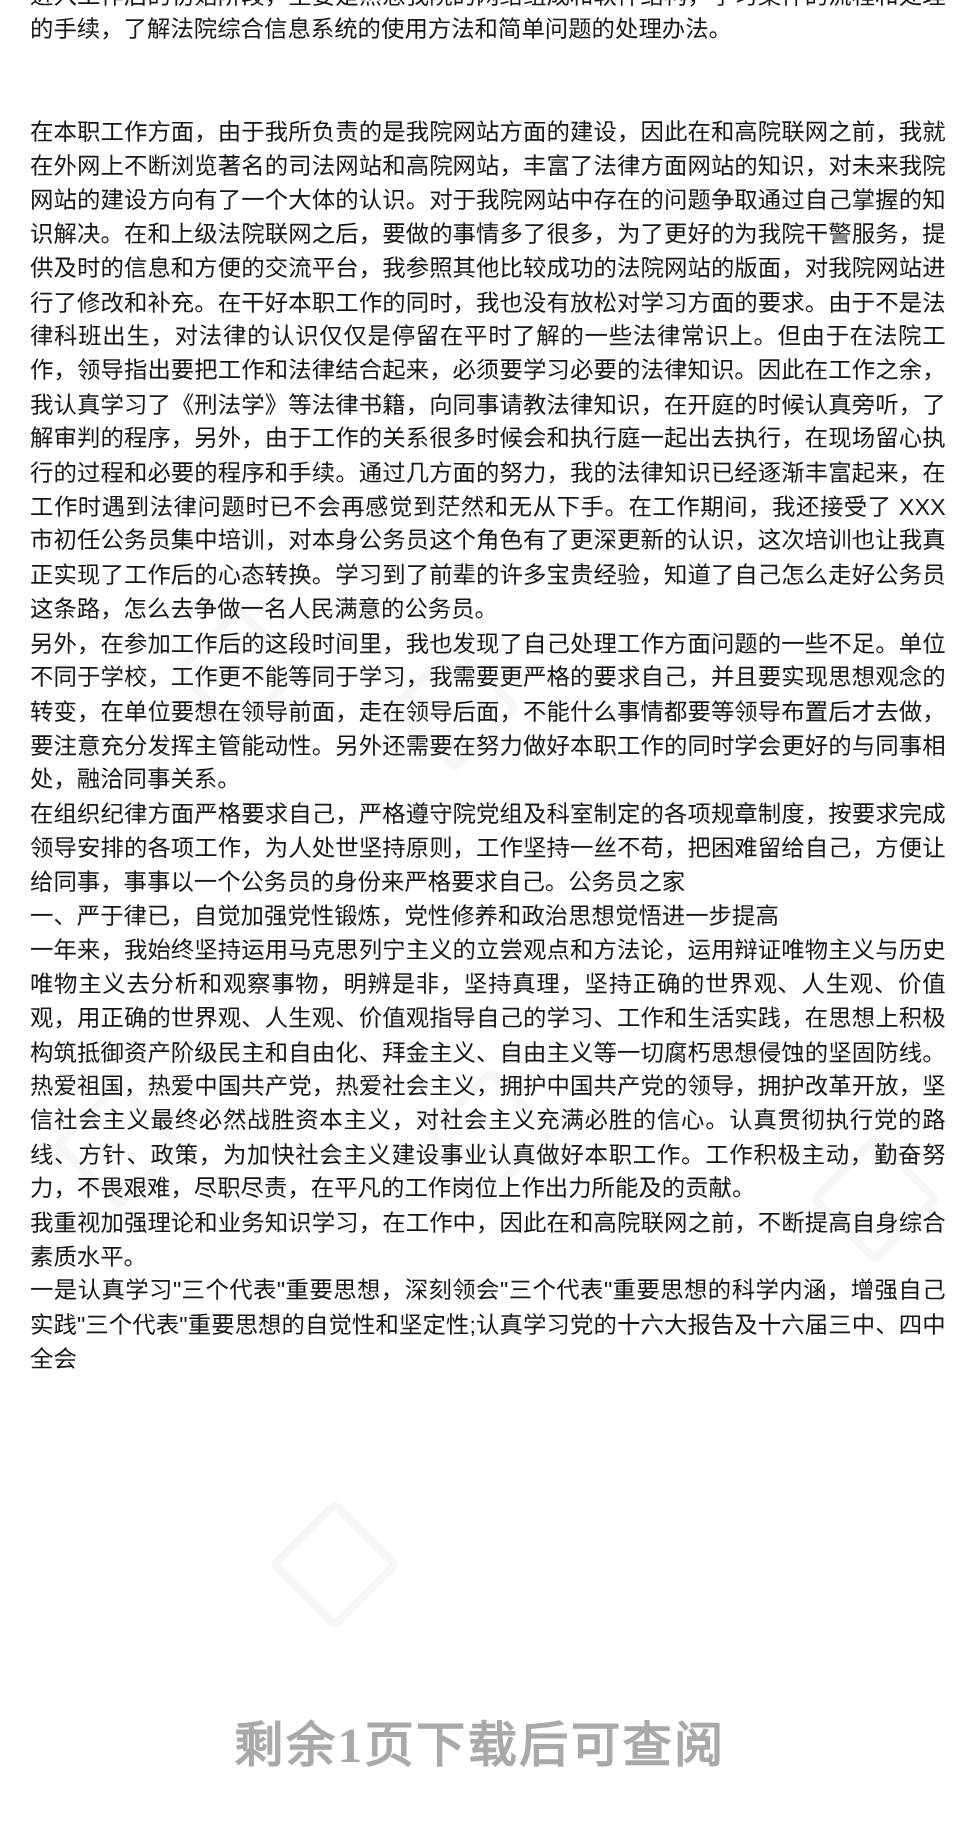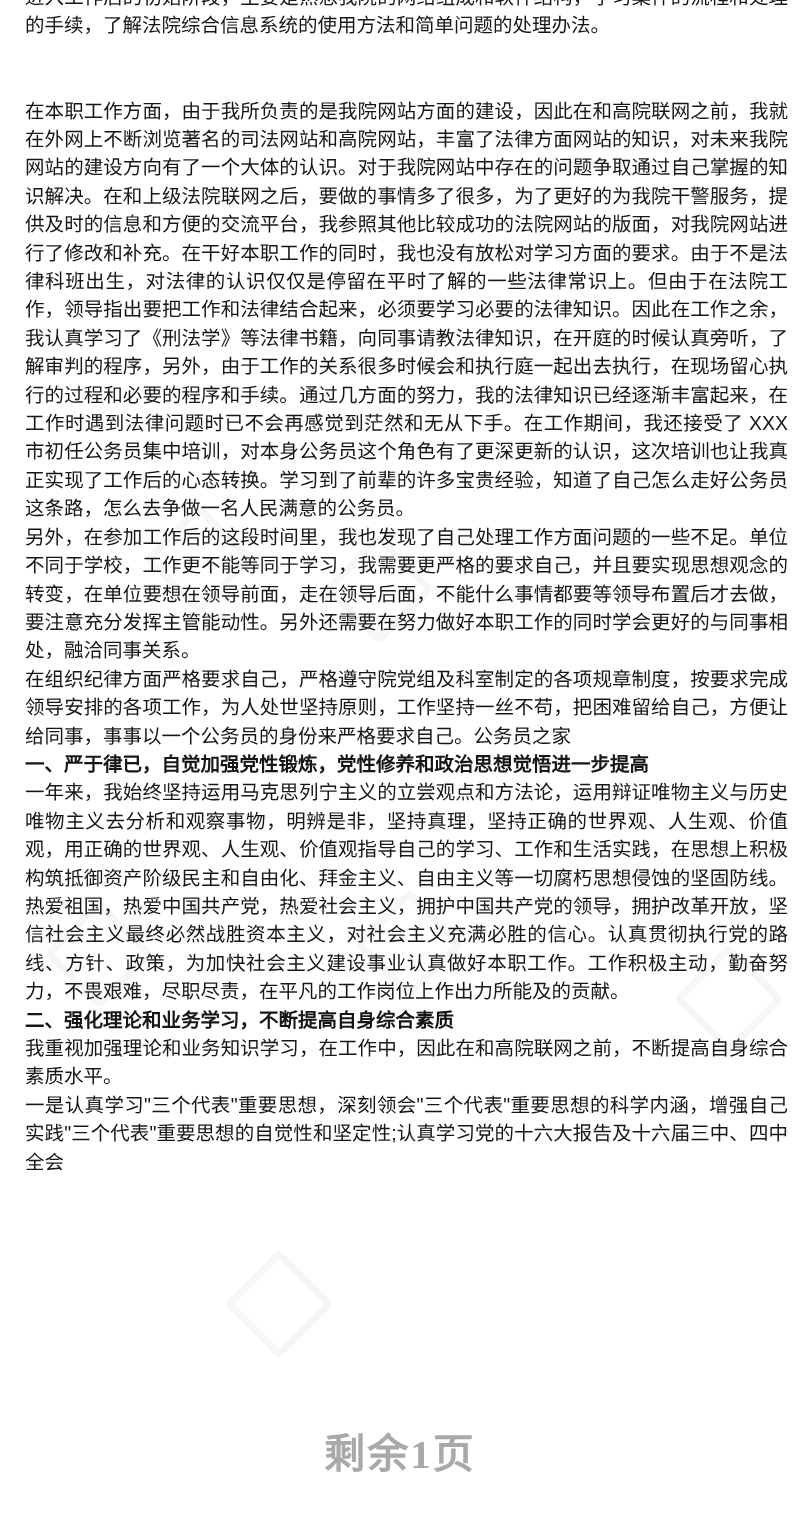--- a/index.html
+++ b/index.html
@@ -13,21 +13,21 @@
   .doc{
     position:absolute;
     top:-17px;left:25px;width:763px;
     color:#161616;
     font-size:19.5px;
     line-height:28.4px;
     text-align:justify;
     word-break:break-all;
   }
   .doc p{margin:0;padding:0;}
-  .doc p.heading{font-weight:bold;}
+  .doc p.heading{font-weight:normal;}
   .para-gap{height:56.8px;}
   .footer{
     position:absolute;
     top:1420px;left:0;width:800px;
     display:flex;
     justify-content:center;
     align-items:baseline;
     font-family:"Liberation Serif",serif;
     font-weight:bold;
     font-size:41px;
@@ -53,27 +53,27 @@
 <body>
 
 <div class="doc">
   <p class="para">进入工作后的初始阶段，主要是熟悉我院的网络组成和软件结构，学习案件的流程和处理的手续，了解法院综合信息系统的使用方法和简单问题的处理办法。</p>
   <div class="para-gap"></div>
   <p class="para">在本职工作方面，由于我所负责的是我院网站方面的建设，因此在和高院联网之前，我就在外网上不断浏览著名的司法网站和高院网站，丰富了法律方面网站的知识，对未来我院网站的建设方向有了一个大体的认识。对于我院网站中存在的问题争取通过自己掌握的知识解决。在和上级法院联网之后，要做的事情多了很多，为了更好的为我院干警服务，提供及时的信息和方便的交流平台，我参照其他比较成功的法院网站的版面，对我院网站进行了修改和补充。在干好本职工作的同时，我也没有放松对学习方面的要求。由于不是法律科班出生，对法律的认识仅仅是停留在平时了解的一些法律常识上。但由于在法院工作，领导指出要把工作和法律结合起来，必须要学习必要的法律知识。因此在工作之余，我认真学习了《刑法学》等法律书籍，向同事请教法律知识，在开庭的时候认真旁听，了解审判的程序，另外，由于工作的关系很多时候会和执行庭一起出去执行，在现场留心执行的过程和必要的程序和手续。通过几方面的努力，我的法律知识已经逐渐丰富起来，在工作时遇到法律问题时已不会再感觉到茫然和无从下手。在工作期间，我还接受了 XXX 市初任公务员集中培训，对本身公务员这个角色有了更深更新的认识，这次培训也让我真正实现了工作后的心态转换。学习到了前辈的许多宝贵经验，知道了自己怎么走好公务员这条路，怎么去争做一名人民满意的公务员。</p>
   <p class="para">另外，在参加工作后的这段时间里，我也发现了自己处理工作方面问题的一些不足。单位不同于学校，工作更不能等同于学习，我需要更严格的要求自己，并且要实现思想观念的转变，在单位要想在领导前面，走在领导后面，不能什么事情都要等领导布置后才去做，要注意充分发挥主管能动性。另外还需要在努力做好本职工作的同时学会更好的与同事相处，融洽同事关系。</p>
   <p class="para">在组织纪律方面严格要求自己，严格遵守院党组及科室制定的各项规章制度，按要求完成领导安排的各项工作，为人处世坚持原则，工作坚持一丝不苟，把困难留给自己，方便让给同事，事事以一个公务员的身份来严格要求自己。公务员之家</p>
   <p class="heading">一、严于律已，自觉加强党性锻炼，党性修养和政治思想觉悟进一步提高</p>
   <p class="para">一年来，我始终坚持运用马克思列宁主义的立尝观点和方法论，运用辩证唯物主义与历史唯物主义去分析和观察事物，明辨是非，坚持真理，坚持正确的世界观、人生观、价值观，用正确的世界观、人生观、价值观指导自己的学习、工作和生活实践，在思想上积极构筑抵御资产阶级民主和自由化、拜金主义、自由主义等一切腐朽思想侵蚀的坚固防线。热爱祖国，热爱中国共产党，热爱社会主义，拥护中国共产党的领导，拥护改革开放，坚信社会主义最终必然战胜资本主义，对社会主义充满必胜的信心。认真贯彻执行党的路线、方针、政策，为加快社会主义建设事业认真做好本职工作。工作积极主动，勤奋努力，不畏艰难，尽职尽责，在平凡的工作岗位上作出力所能及的贡献。</p>
-  <p class="heading">二、强化理论和业务学习，不断提高自身综合素质</p>
   <p class="para">我重视加强理论和业务知识学习，在工作中，因此在和高院联网之前，不断提高自身综合素质水平。</p>
   <p class="para">一是认真学习"三个代表"重要思想，深刻领会"三个代表"重要思想的科学内涵，增强自己实践"三个代表"重要思想的自觉性和坚定性;认真学习党的十六大报告及十六届三中、四中全会</p>
 </div>
 
 <div class="watermark wm1"></div>
 <div class="watermark wm2"></div>
 <div class="watermark wm3"></div>
 <div class="watermark wm4"></div>
 <div class="watermark wm5"></div>
 <div class="watermark wm6"></div>
 
 <div class="footer">
   <span>剩余1页</span>
+  <span>下载后可查阅</span>
 </div>
 
 </body></html>

